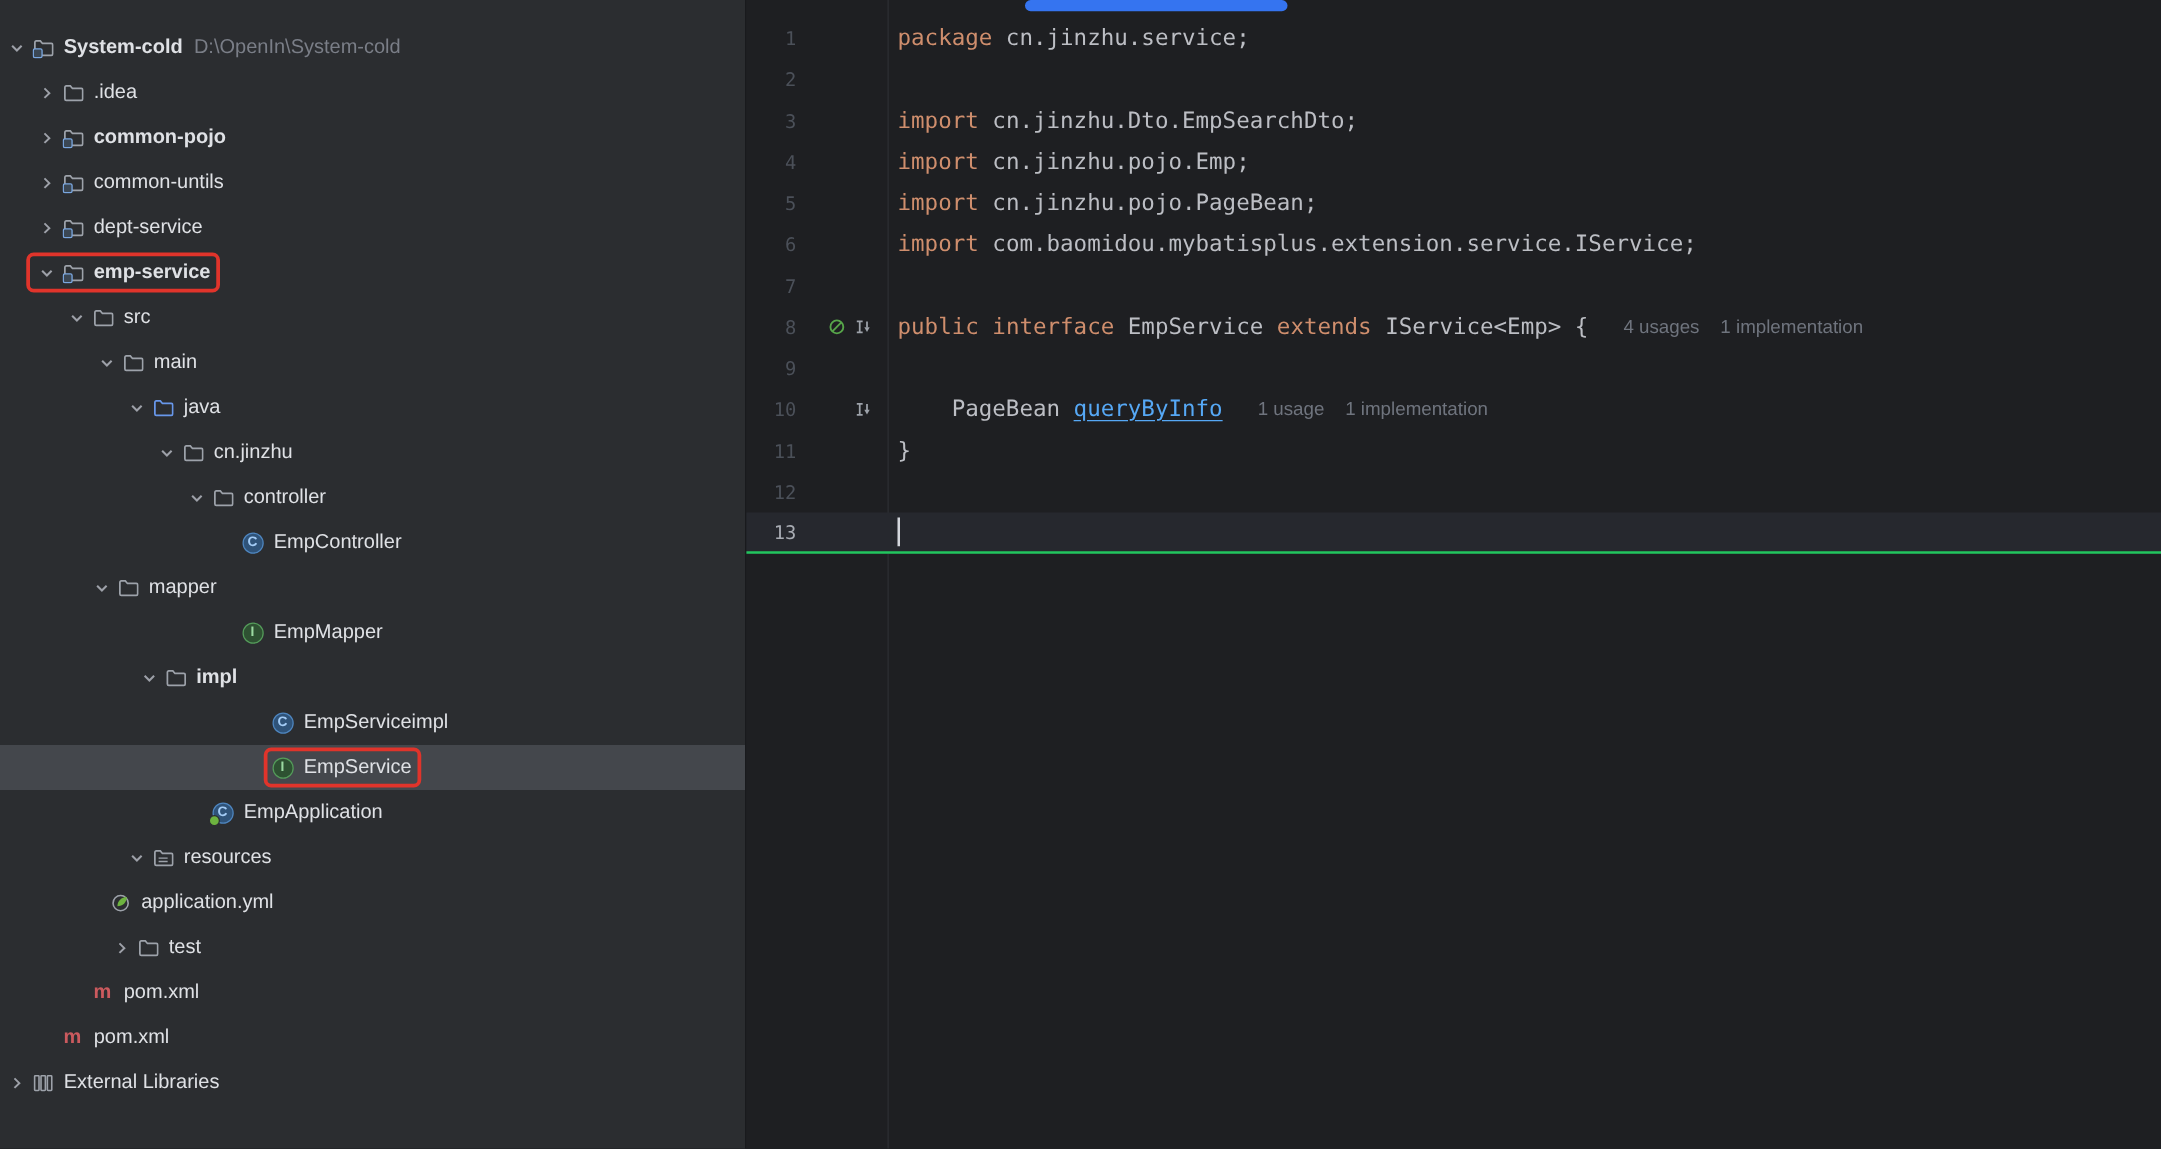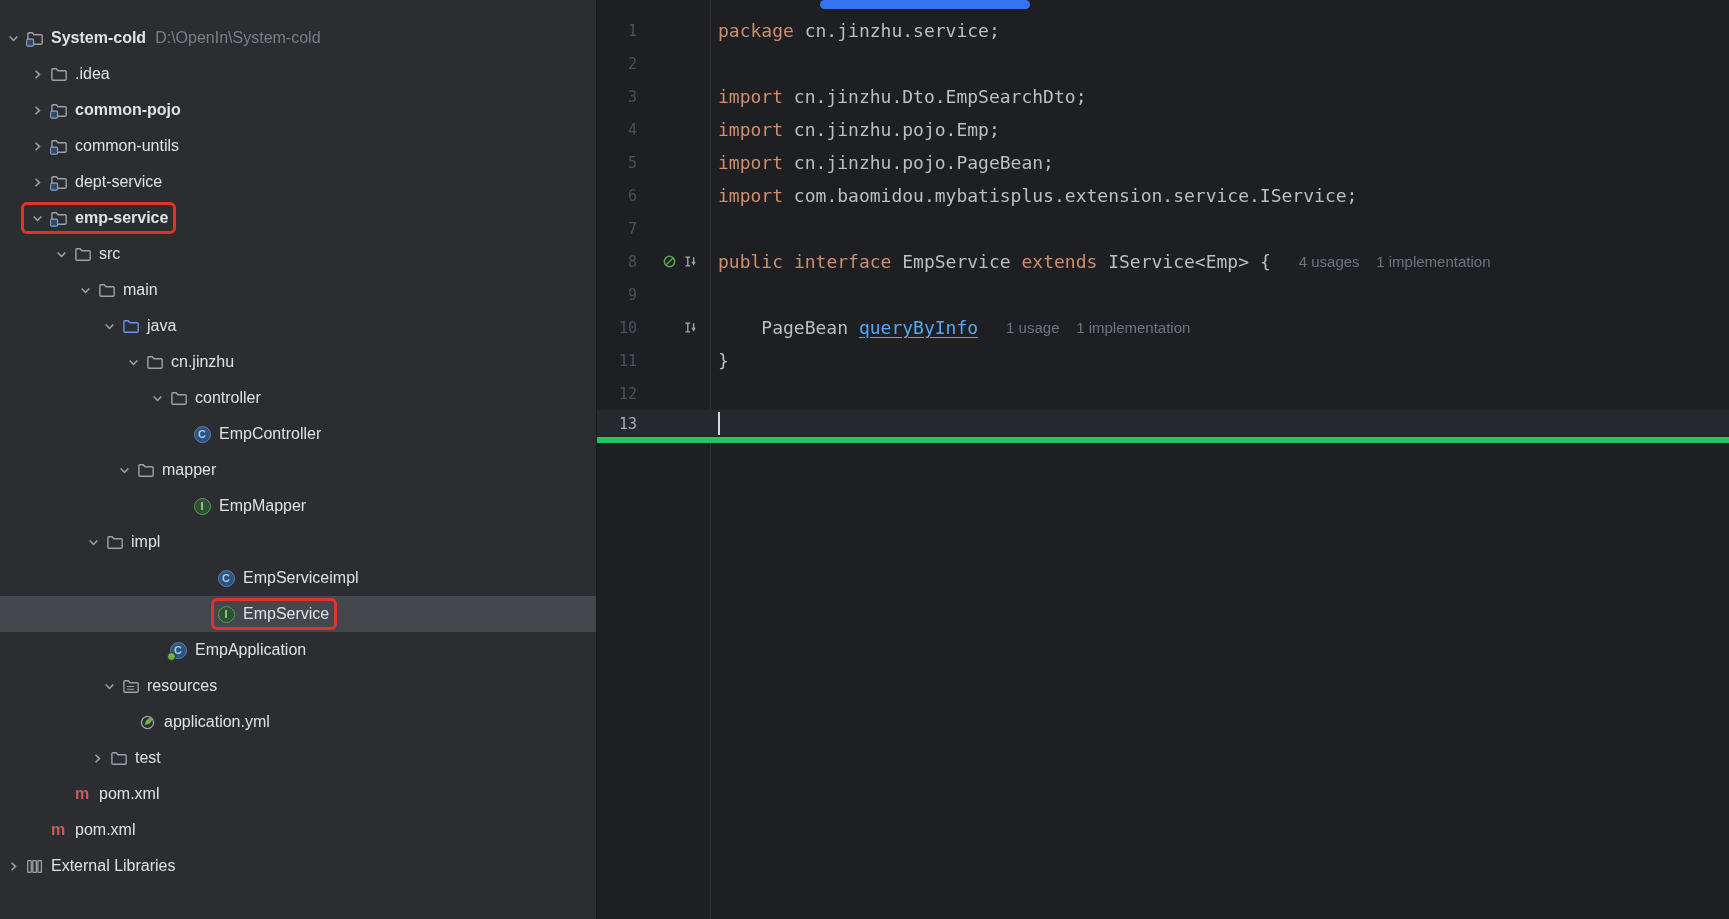--- a/index.html
+++ b/index.html
@@ -31,21 +31,21 @@
               background:#6db33f; border-radius:50%; border:1px solid #2b2d30; }
   .mvn { color:#cb5a5e; font-weight:700; font-size:16px; }
 
   
   .editor-panel { flex:1; position:relative; background:#1e1f22; height:100%; overflow:hidden; }
   .top-scrollbar { position:absolute; top:0; left:223px; width:210px; height:9px;
                    background:#3574f0; border-radius:5px; }
   .gutter-sep { position:absolute; left:113px; top:0; bottom:0; width:1px; background:#2d2f33; }
   .code-area { padding-top:14px; font-family:"DejaVu Sans Mono", monospace; position:relative; }
   .code-line { display:flex; align-items:center; height:33px; }
-  .code-line.caret-line { background:#26282e; border-bottom:6px solid #22c55e; }
+  .code-line.caret-line { background:#26282e; border-bottom:2px solid #22c55e; }
   .code-line.caret-line .line-num { color:#a8acb3; }
   .gutter { flex:none; width:113px; display:inline-flex; align-items:center; height:100%; }
   .line-num { width:40px; text-align:right; color:#4b5059; font-size:15px; flex:none; }
   .gutter-icons { flex:1; display:inline-flex; justify-content:flex-end; align-items:center;
                   padding-right:12px; gap:6px; }
   .gicon { width:15px; height:15px; display:inline-flex; }
   .code-text { padding-left:8px; font-size:18px; white-space:pre; display:inline-flex; align-items:center; }
   .tok-kw { color:#cf8e6d; }
   .tok-pl { color:#bcbec4; }
   .tok-method { color:#56a8f5; text-decoration:underline; text-underline-offset:3px; }
@@ -236,21 +236,21 @@
         </div>
         <div class="tree-row" style="padding-left: 170px;">
           <span class="chev-slot"></span>
           <span class="row-inner">
             <span class="t-icon">
               <span class="ci ci-class">C</span>
             </span>
             <span class="tree-label">EmpController</span>
           </span>
         </div>
-        <div class="tree-row" style="padding-left: 113px;">
+        <div class="tree-row" style="padding-left: 70px;">
           <span class="row-inner">
             <span class="chev">
               <svg width="13" height="13" viewBox="0 0 12 12">
                 <path d="M2.5 4.2 L6 7.8 L9.5 4.2" fill="none" stroke="#9da0a8" stroke-width="1.5"></path>
               </svg>
             </span>
             <span class="t-icon">
               <svg width="17" height="17" viewBox="0 0 16 16">
                 <path d="M1.8 3.6 a1 1 0 0 1 1-1 h3.1 l1.6 1.9 h6.7 a1 1 0 0 1 1 1 v6.9 a1 1 0 0 1 -1 1 h-11.4 a1 1 0 0 1 -1-1 z" fill="none" stroke="#9da2aa" stroke-width="1.3"></path>
               </svg>
@@ -260,21 +260,21 @@
         </div>
         <div class="tree-row" style="padding-left: 170px;">
           <span class="chev-slot"></span>
           <span class="row-inner">
             <span class="t-icon">
               <span class="ci ci-interface">I</span>
             </span>
             <span class="tree-label">EmpMapper</span>
           </span>
         </div>
-        <div class="tree-row" style="padding-left: 82px;">
+        <div class="tree-row" style="padding-left: 108px; font-weight: bold;">
           <span class="row-inner">
             <span class="chev">
               <svg width="13" height="13" viewBox="0 0 12 12">
                 <path d="M2.5 4.2 L6 7.8 L9.5 4.2" fill="none" stroke="#9da0a8" stroke-width="1.5"></path>
               </svg>
             </span>
             <span class="t-icon">
               <svg width="17" height="17" viewBox="0 0 16 16">
                 <path d="M1.8 3.6 a1 1 0 0 1 1-1 h3.1 l1.6 1.9 h6.7 a1 1 0 0 1 1 1 v6.9 a1 1 0 0 1 -1 1 h-11.4 a1 1 0 0 1 -1-1 z" fill="none" stroke="#9da2aa" stroke-width="1.3"></path>
               </svg>
@@ -318,21 +318,21 @@
             </span>
             <span class="t-icon">
               <svg width="17" height="17" viewBox="0 0 16 16">
                 <path d="M1.8 3.6 a1 1 0 0 1 1-1 h3.1 l1.6 1.9 h6.7 a1 1 0 0 1 1 1 v6.9 a1 1 0 0 1 -1 1 h-11.4 a1 1 0 0 1 -1-1 z" fill="none" stroke="#9da2aa" stroke-width="1.3"></path>
                 <path d="M4.6 8 h6.8 M4.6 10.6 h6.8" stroke="#9da2aa" stroke-width="1.1"></path>
               </svg>
             </span>
             <span class="tree-label">resources</span>
           </span>
         </div>
-        <div class="tree-row" style="padding-left: 115px;">
+        <div class="tree-row" style="padding-left: 64px;">
           <span class="chev-slot"></span>
           <span class="row-inner">
             <span class="t-icon">
               <svg width="17" height="17" viewBox="0 0 16 16">
                 <circle cx="8" cy="8" r="5.7" fill="none" stroke="#9da2aa" stroke-width="1.2"></circle>
                 <path d="M12.6 3.4 C8.6 3.4 5.6 6.4 5.6 10.4 C9.6 10.4 12.6 7.4 12.6 3.4 Z" fill="#6db33f"></path>
               </svg>
             </span>
             <span class="tree-label">application.yml</span>
           </span>

